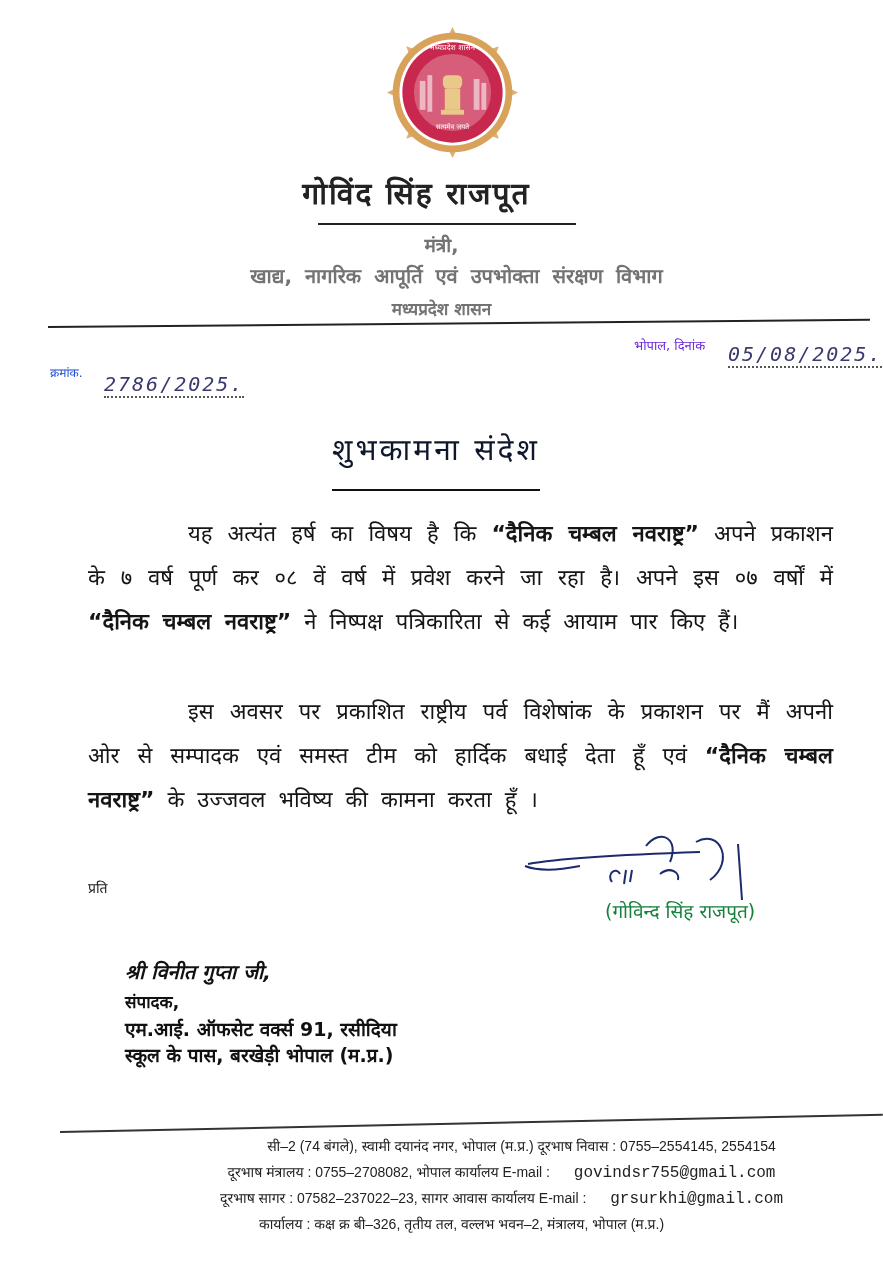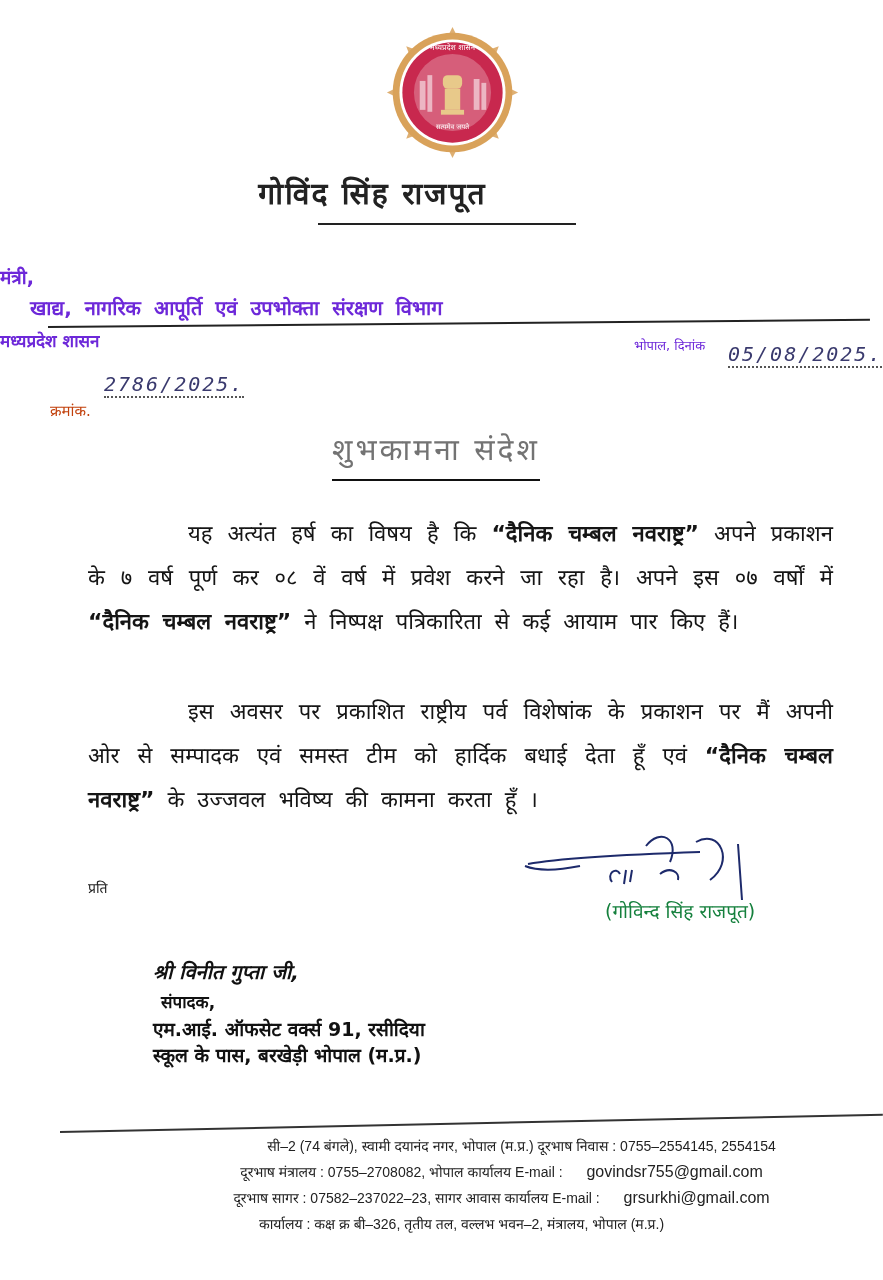--- a/index.html
+++ b/index.html
@@ -4,57 +4,57 @@
   <style>
     html, body { margin: 0; padding: 0; background: #ffffff; }
     body {
       width: 883px; height: 1280px; position: relative; overflow: hidden;
       font-family: "DejaVu Sans", sans-serif; color: #1a1a1a;
     }
     .abs { position: absolute; }
     .emblem { left: 385px; top: 25px; width: 135px; height: 135px; }
     .name {
       left: 0; width: 745px; top: 172px; text-align: center;
-      font-size: 30px; font-weight: bold; color: #222; letter-spacing: 2px;
+      font-size: 30px; font-weight: bold; color: #222; letter-spacing: 2px; padding-left: 44px;
     }
     .rule { background: #222; height: 2px; }
-    .center-line { left: 0; width: 883px; text-align: left; color: #6d28d9; margin-top: 32px; }
+    .center-line { left: 0; width: 883px; text-align: center; color: #737373; }
     .role { top: 232px; font-size: 19px; font-weight: bold; }
     .dept { top: 262px; font-size: 20px; font-weight: bold; left: 30px; width: 853px; word-spacing: 6px; }
     .govt { top: 297px; font-size: 17px; font-weight: bold; }
-    .ref-label { left: 50px; top: 364px; font-size: 15px; color: #c2410c; margin-top: 36px; }
+    .ref-label { left: 50px; top: 364px; font-size: 12px; color: #1d4ed8; }
     .hand { font-family: "DejaVu Sans Mono", monospace; font-style: italic; color: #3a3a6e; letter-spacing: 2px; margin-top: 20px; }
     .ref-val { left: 104px; top: 352px; font-size: 20px; }
     .dots { border-bottom: 2px dotted #555; }
     .date-label { left: 634px; top: 336px; font-size: 13px; color: #6d28d9; }
     .date-val { left: 728px; top: 322px; font-size: 20px; }
     .title {
-      left: 332px; top: 428px; font-size: 30px; color: #737373; letter-spacing: 3px;
-      border-bottom: 2px solid #111; padding-bottom: 10px;
+      left: 332px; top: 428px; font-size: 30px; color: #0f172a; letter-spacing: 3px;
+      border-bottom: 2px solid #111; padding-bottom: 20px;
     }
     .para { left: 88px; width: 745px; font-size: 22px; line-height: 44px; color: #151515; text-align: justify; word-spacing: 6px; }
     .para .indent { display: inline-block; width: 100px; }
     .p1 { top: 512px; }
     .p2 { top: 690px; }
     .q { font-weight: bold; }
     .signature { left: 520px; top: 822px; width: 230px; height: 80px; }
     .sig-name { left: 605px; top: 898px; font-size: 19px; color: #15803d; }
     .prati { left: 88px; top: 878px; font-size: 14px; font-weight: normal; }
-    .addr { left: 153px; font-size: 19px; font-weight: bold; color: #111; }
+    .addr { left: 125px; font-size: 19px; font-weight: bold; color: #111; }
     .a1 { top: 958px; font-style: italic; font-size: 20px; }
-    .a2 { top: 990px; font-size: 17px; margin-left: 8px; }
+    .a2 { top: 990px; font-size: 17px; }
     .a3 { top: 1016px; }
     .a4 { top: 1042px; }
     .footer-rule { left: 60px; top: 1131px; width: 823px; height: 2px; background: #333; transform: rotate(-1.2deg); transform-origin: left center; }
     .foot { left: 0; width: 883px; text-align: center; font-size: 14px; color: #222; font-family: "Liberation Sans", sans-serif; }
     .f1 { top: 1136px; padding-left: 80px; }
     .f2 { top: 1162px; padding-left: 60px; }
     .f3 { top: 1188px; padding-left: 60px; }
     .f4 { top: 1214px; padding-left: 20px; }
-    .email { font-family: Liberation Sans, sans-serif; font-size: 16px; margin-left: 20px; }
+    .email { font-family: Liberation Mono, monospace; font-size: 16px; margin-left: 20px; }
   </style>
 </head>
 <body>
 
 <svg class="abs emblem" viewBox="0 0 140 140">
   <g fill="#d9a25a">
     <circle cx="70" cy="70" r="62"></circle>
   </g>
   <g fill="#ffffff">
     <circle cx="70" cy="70" r="55"></circle>

